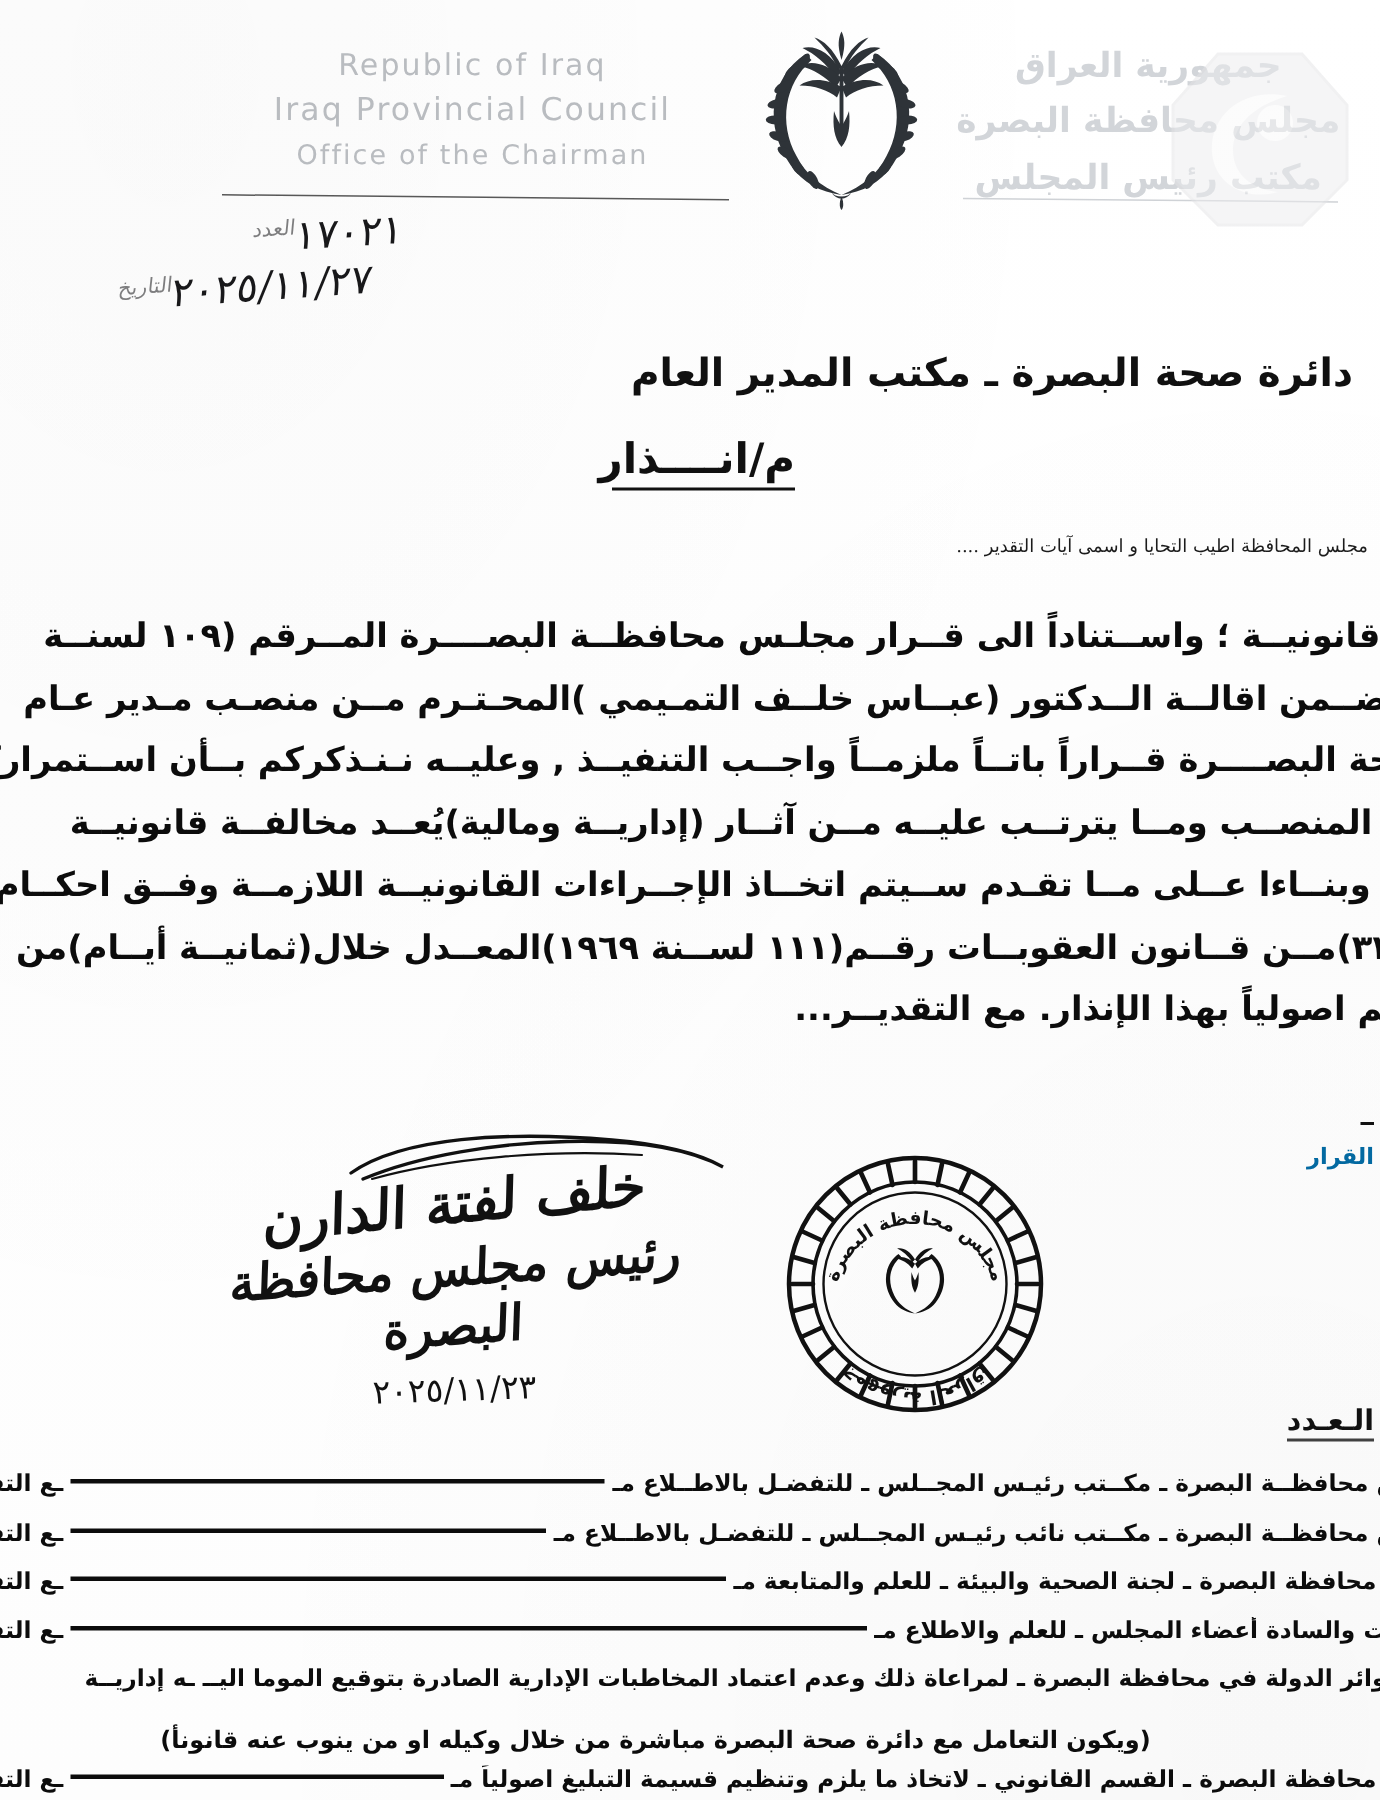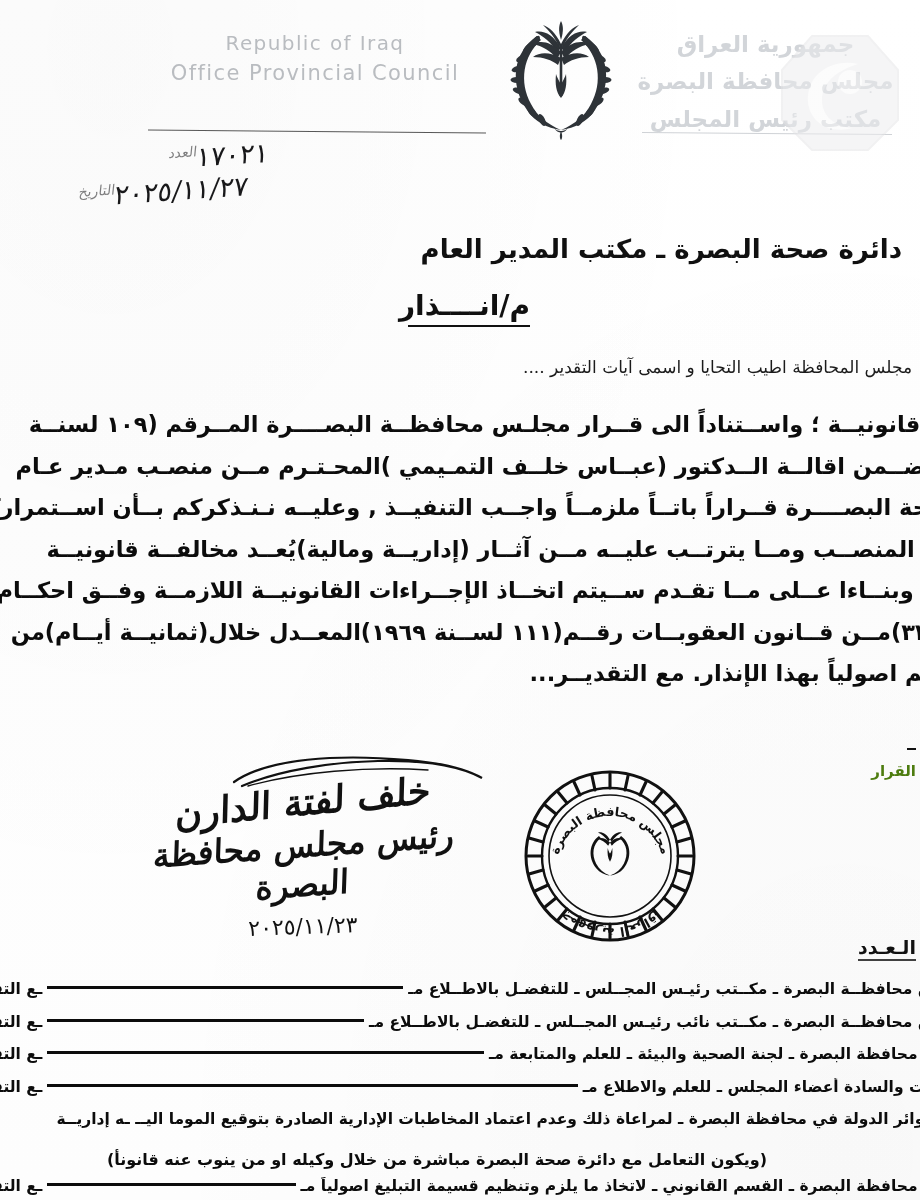--- a/index.html
+++ b/index.html
@@ -164,21 +164,21 @@
     top: 325px;
     width: 122px;
     border-top: 2.2px solid #111;
   }
 
   #greeting {
     position: absolute;
     right: 8px;
     top: 357px;
     direction: rtl;
-    font-size: 17px;
+    font-size: 12px;
     font-family: "DejaVu Serif", "Liberation Serif", serif;
     color: #1b1b1b;
     white-space: nowrap;
   }
 
   
   #body-text {
     position: absolute;
     right: -46px;
     top: 404px;
@@ -245,21 +245,21 @@
     width: 188px;
     height: 192px;
   }
 
   
   #margin-note {
     position: absolute;
     right: 4px;
     top: 718px;
     direction: rtl;
-    color: #4d7c0f;
+    color: #0369a1;
   }
   #margin-note .mn-top {
     font-size: 25px;
     font-weight: 700;
     font-style: italic;
     border-bottom: 2px solid #111;
     display: inline-block;
     padding-bottom: 1px;
   }
   #margin-note .mn-sub {
@@ -326,21 +326,22 @@
 <body>
 
 <div id="page">
 
   <div id="paper-tint"></div>
 
   <div id="header">
 
     <div class="eng-header">
       <div class="l1">Republic of Iraq</div>
-      <div class="l2">Office Provincial Council</div>
+      <div class="l2">Iraq Provincial Council</div>
+      <div class="l3">Office of the Chairman</div>
     </div>
     <div class="eng-rule"></div>
 
     <div class="handwriting" id="hw-number">
       <span>١٧٠٢١</span><span class="hw-suffix">العدد</span>
     </div>
     <div class="handwriting" id="hw-date">
       <span>٢٠٢٥/١١/٢٧</span><span class="hw-suffix">التاريخ</span>
     </div>
 

